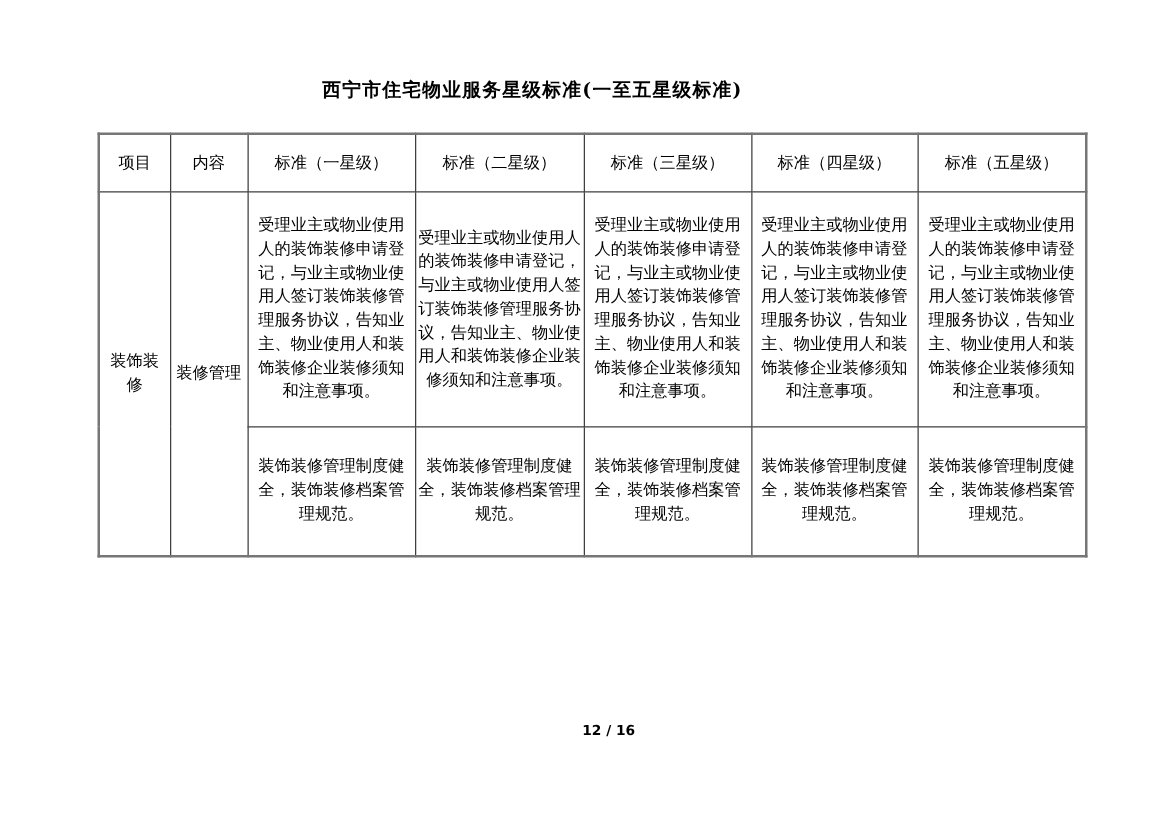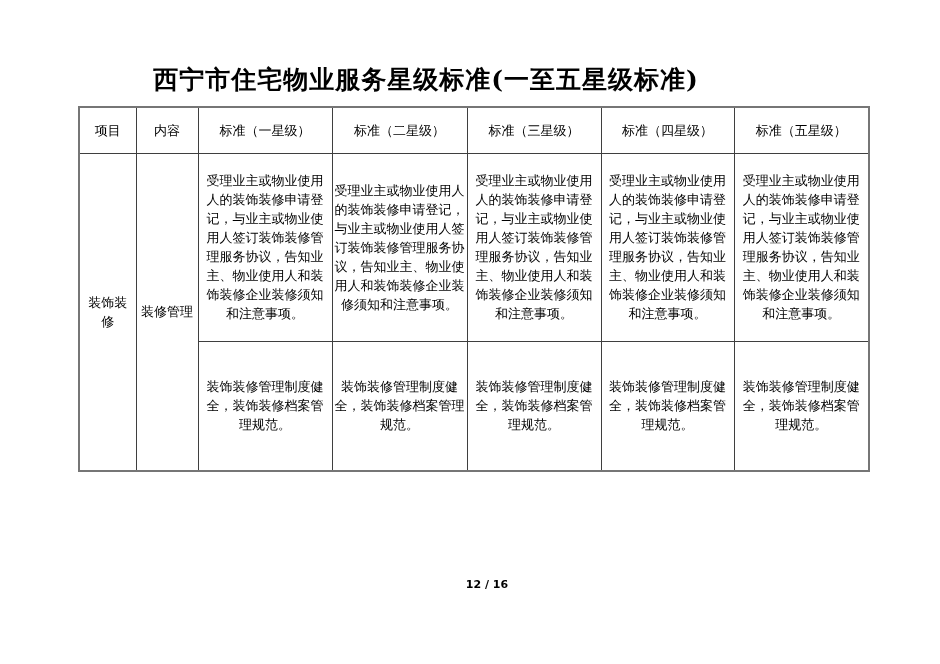--- a/index.html
+++ b/index.html
@@ -17,21 +17,21 @@
   }
   .doc-title {
     position: absolute;
     top: 63px;
     left: 0;
     width: 852px;
     margin: 0;
     text-align: center;
     font-family: "DejaVu Serif", "Liberation Serif", serif;
     font-weight: bold;
-    font-size: 25px;
+    font-size: 15px;
     letter-spacing: 1px;
   }
   table.standards-table {
     position: absolute;
     top: 106px;
     left: 78px;
     width: 790px;
     border-collapse: collapse;
     table-layout: fixed;
     border: 2px solid #767676;
@@ -44,21 +44,21 @@
     font-size: 13px;
     line-height: 19px;
     font-weight: normal;
     padding: 2px;
     word-break: break-all;
     overflow-wrap: anywhere;
     margin-left: 12px;
   }
   .standards-table thead tr { height: 46px; }
   .row-tall  { height: 188px; }
-  .row-short { height: 130px; }
+  .row-short { height: 104px; }
   .page-number {
     position: absolute;
     top: 578px;
     left: 17px;
     width: 940px;
     text-align: center;
     font-size: 11px;
     font-weight: bold;
   }
 </style>

